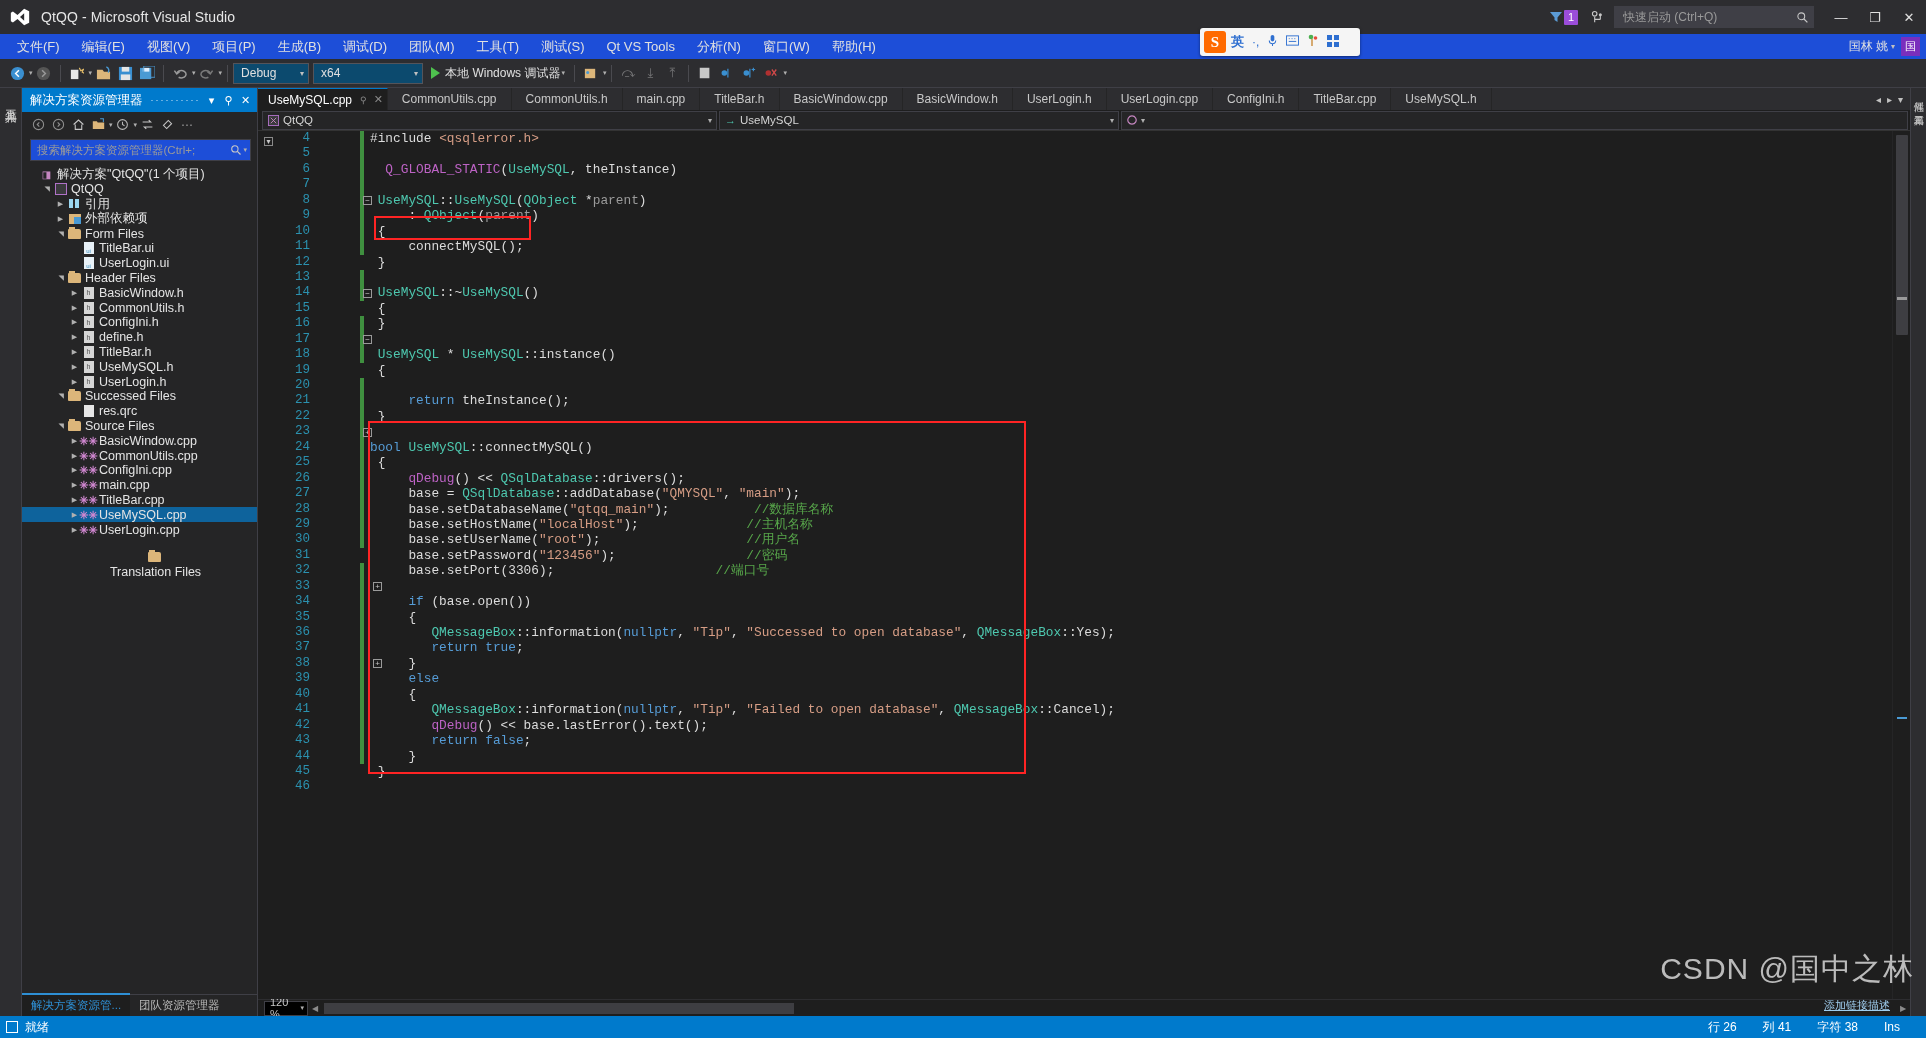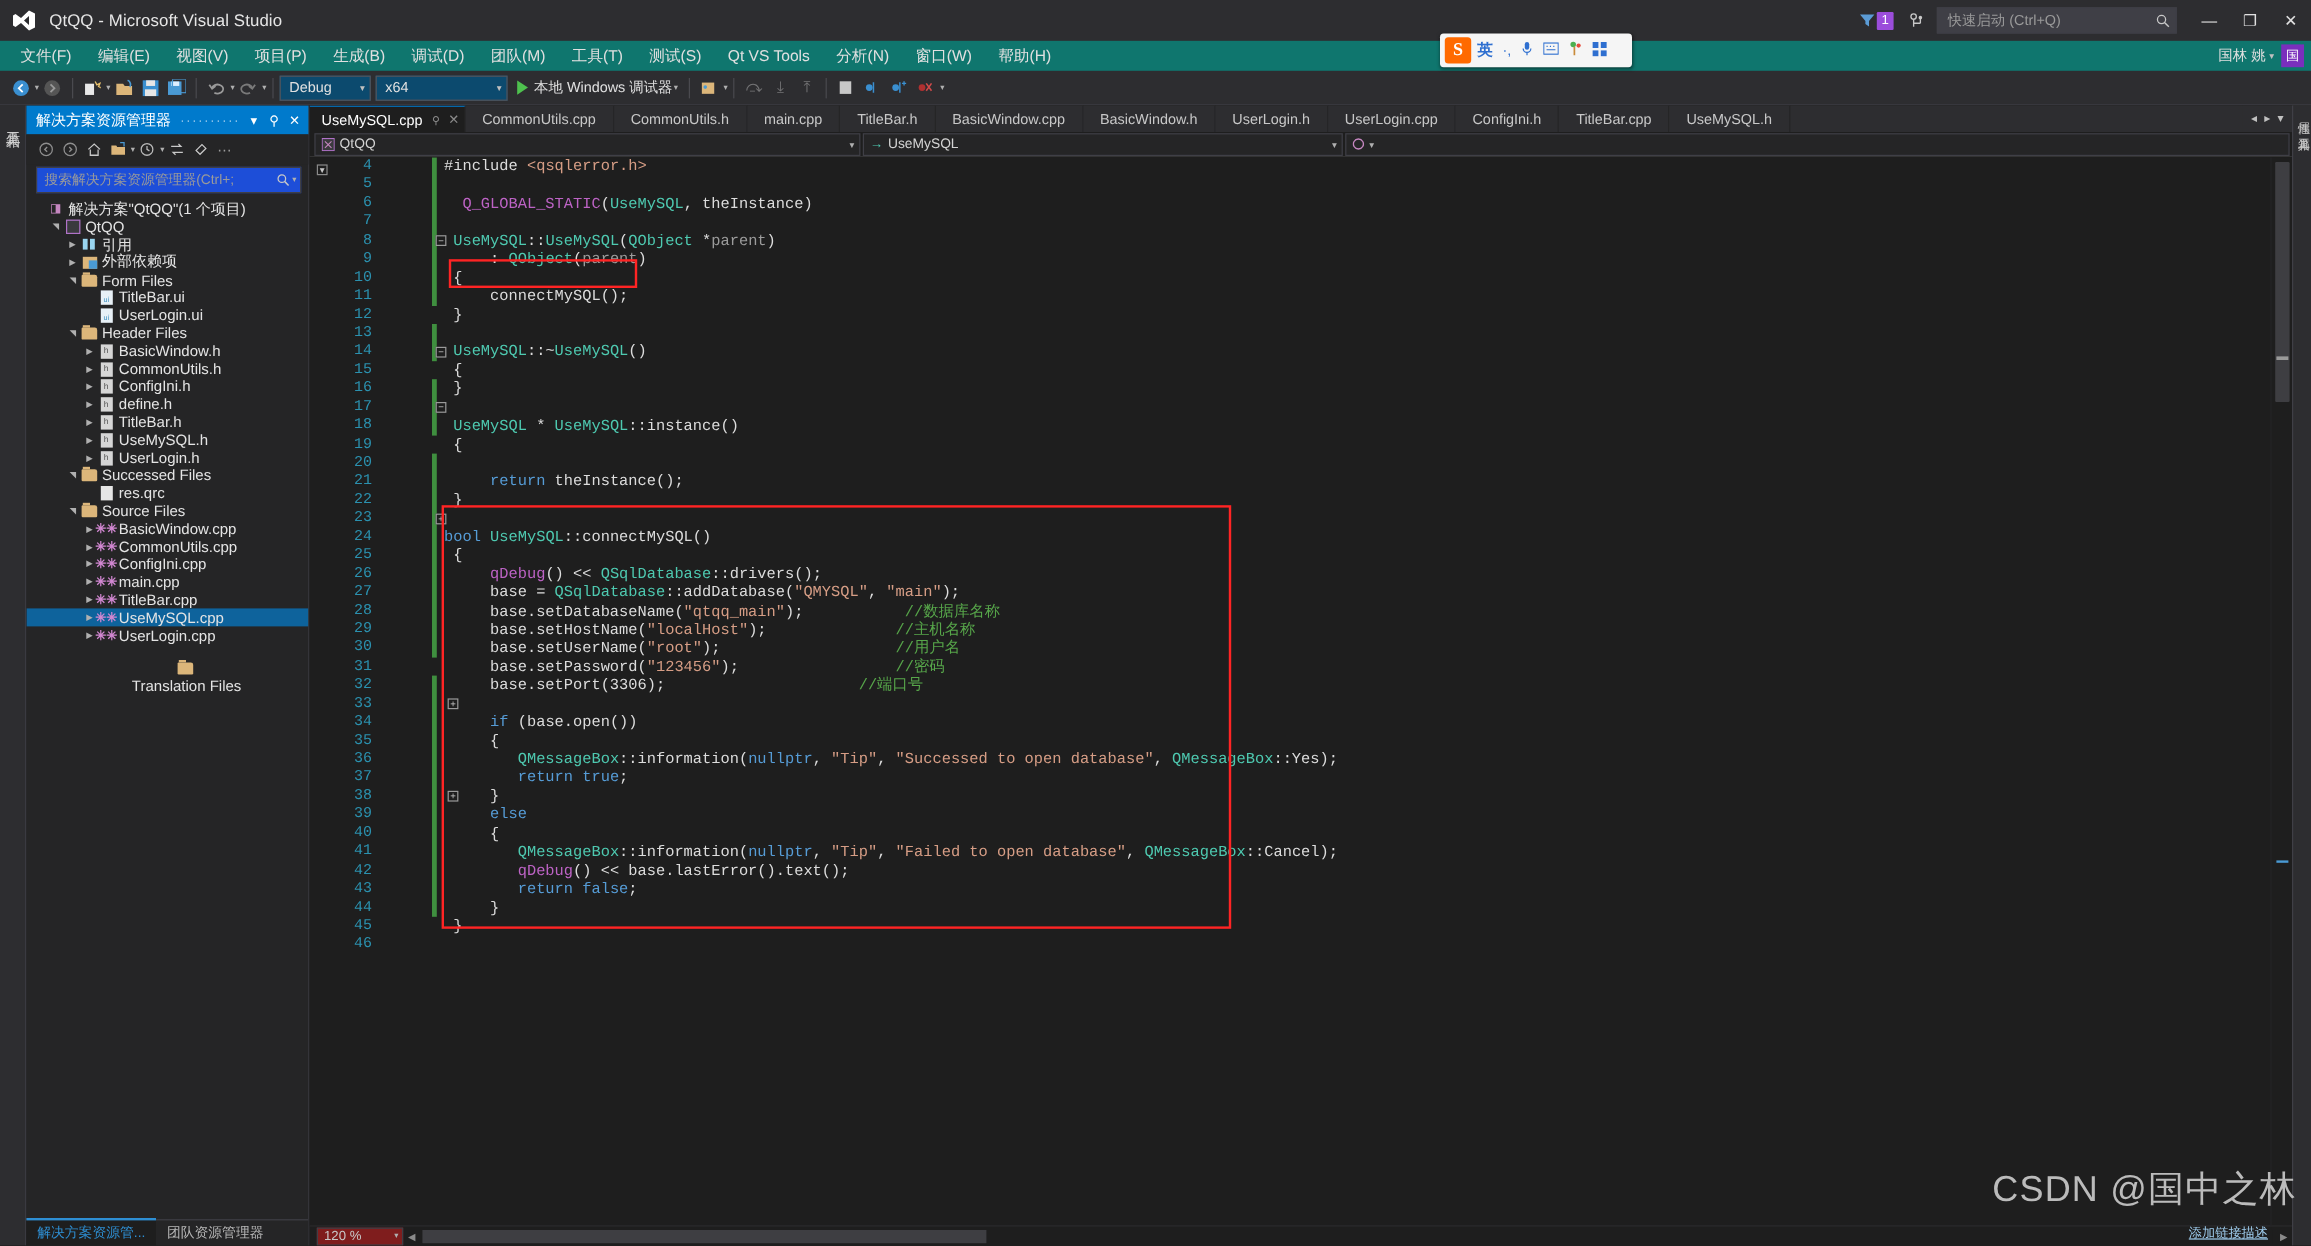--- a/index.html
+++ b/index.html
@@ -37,21 +37,21 @@
   .quicklaunch input {
     flex:1; background:transparent; border:none; outline:none;
     color:#cfcfcf; font-size:12px; font-family:"Liberation Sans", sans-serif;
   }
   .quicklaunch input::placeholder { color:#9a9a9a; }
   .win-btns { display:flex; margin-left:10px; }
   .win-btn { width:34px; height:34px; display:flex; align-items:center; justify-content:center; color:#e0e0e0; font-size:13px; }
 
   
   .menubar {
-    height: 25px; background:#0f766e; display:flex; align-items:center;
+    height: 25px; background:#1d4ed8; display:flex; align-items:center;
     padding-left:6px; flex:0 0 25px; position:relative;
   }
   .menu-item { font-size:13px; color:#e0e0e0; padding:2px 11px; cursor:default; }
   .ime-bar {
     position:absolute; left:1200px; top:28px; height:28px; width:160px;
     background:#f5f5f5; border-radius:3px; display:flex; align-items:center; padding:0 4px;
     box-shadow:0 1px 3px rgba(0,0,0,.5); z-index:40;
   }
   .ime-logo {
     width:22px; height:22px; background:#ff6a00; color:#fff; border-radius:3px;
@@ -221,21 +221,21 @@
     width:18px; background:#1e1e1e; flex:0 0 18px; position:relative; border-left:1px solid #252526;
   }
   .sc-thumb { position:absolute; left:3px; width:12px; background:#3e3e42; border-radius:1px; }
   .sc-mark { position:absolute; left:4px; width:10px; height:3px; }
 
   .hscroll {
     height:17px; background:#1e1e1e; display:flex; align-items:center; flex:0 0 17px;
     border-top:1px solid #2d2d30; padding-left:2px;
   }
   .zoombox {
-    width:72px; height:15px; border:1px solid #3f3f46; background:#7f1d1d; color:#c8c8c8;
+    width:44px; height:15px; border:1px solid #3f3f46; background:#000000; color:#c8c8c8;
     font-size:11px; display:flex; align-items:center; justify-content:space-between; padding:0 3px 0 5px;
     margin-left:4px;
   }
   .hs-arrow { width:14px; text-align:center; color:#8a8a8a; font-size:8px; }
   .hs-track { flex:1; height:11px; background:#1e1e1e; position:relative; margin:0 2px; }
   .hs-thumb { position:absolute; left:0; top:0; height:11px; width:470px; background:#3e3e42; }
 
   
   .statusbar {
     height:22px; background:#007acc; display:flex; align-items:center; color:#fff;
@@ -898,13 +898,25 @@
 
     <div class="rightstrip">
       <div class="rv">属性</div>
       <div class="rv">工具箱</div>
     </div>
 
     <div class="watermark">CSDN @国中之林</div>
     <div class="watermark2">添加链接描述</div>
   </div>
 
+  <div class="statusbar">
+    <div class="st-ready">
+      <span class="st-sq"></span>
+      <span>就绪</span>
+    </div>
+    <div class="st-right">
+      <span class="st-cell">行 26</span>
+      <span class="st-cell">列 41</span>
+      <span class="st-cell">字符 38</span>
+      <span class="st-cell">Ins</span>
+    </div>
+  </div>
 </div>
 
 </body></html>

